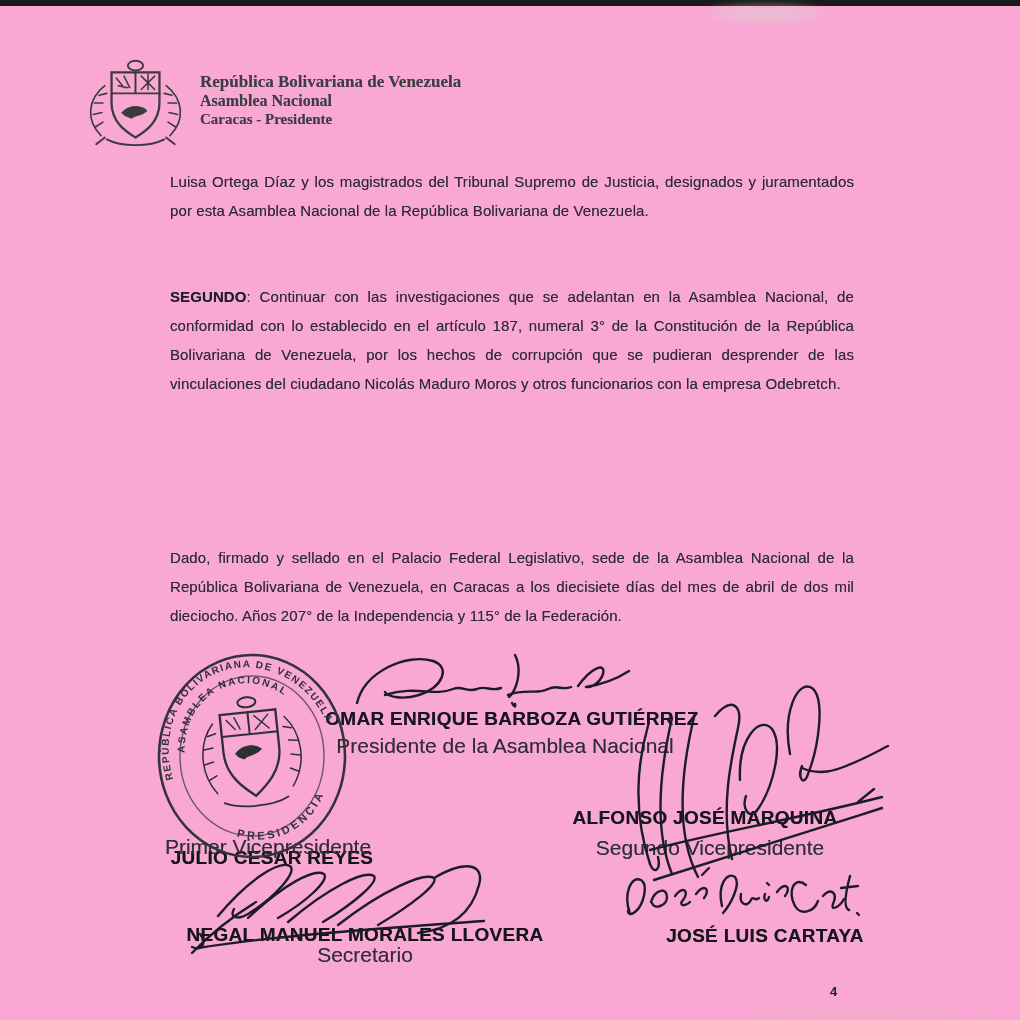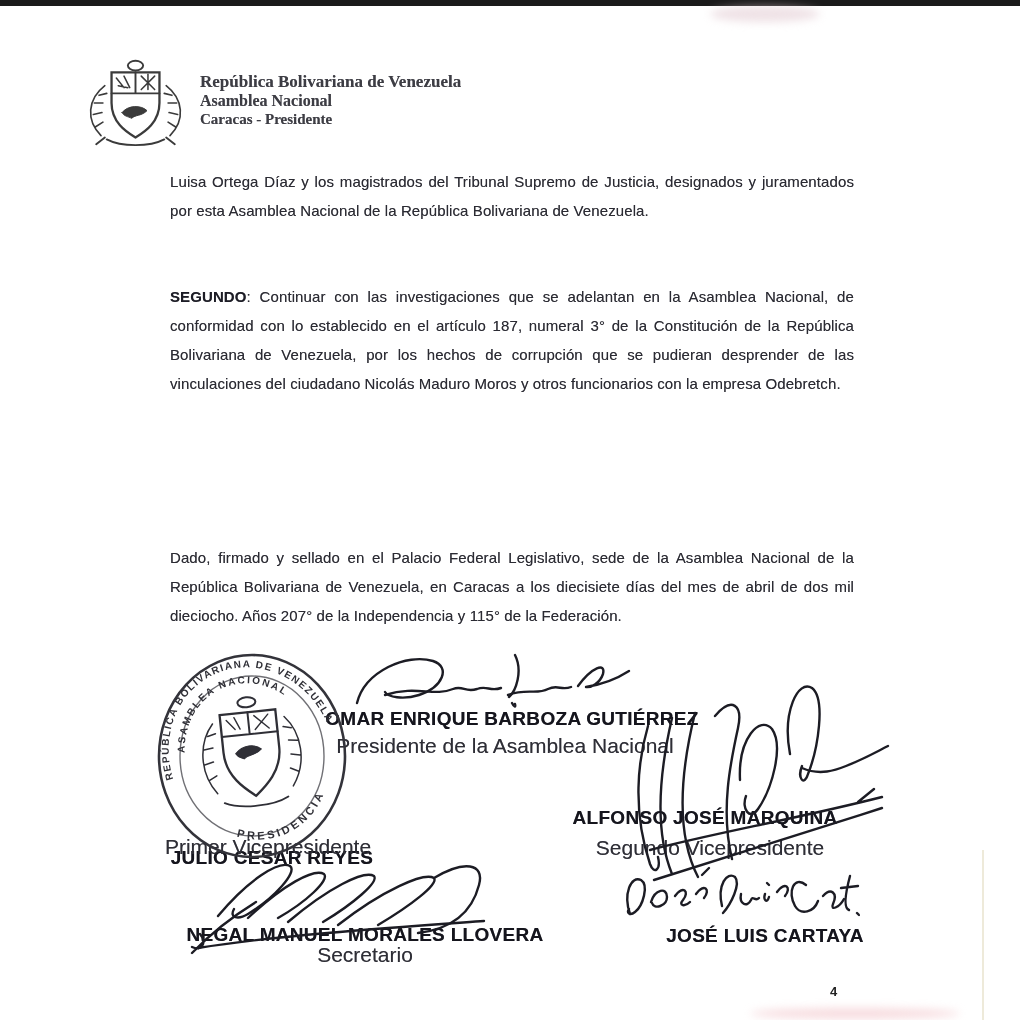--- a/index.html
+++ b/index.html
@@ -1,18 +1,18 @@
 <!DOCTYPE html>
 <html><head>
 <meta charset="utf-8">
 <style>
   html,body{margin:0;padding:0;background:#e9e9e9;}
   .page{
     position:relative;width:1020px;height:1020px;margin:0 auto;
-    background:#ffffff;overflow:hidden;
+    background:#f9a8d4;overflow:hidden;
     font-family:"Liberation Sans", sans-serif;color:#2b2b33;
   }
   .scan-top-bar{position:absolute;left:0;top:0;width:1020px;height:6px;background:#1a1a1a;}
   .smudge{position:absolute;border-radius:50%;filter:blur(4px);}
   .smudge-top{left:710px;top:6px;width:110px;height:16px;background:rgba(226,203,209,.55);}
   .smudge-bottom{left:750px;top:1008px;width:210px;height:11px;background:rgba(238,178,184,.45);}
   .edge-line{position:absolute;left:982px;top:850px;width:2px;height:170px;background:rgba(205,195,150,.35);}
 
   .doc-header{position:absolute;left:78px;top:55px;height:95px;}
   .emblem{position:absolute;left:0;top:0;}

